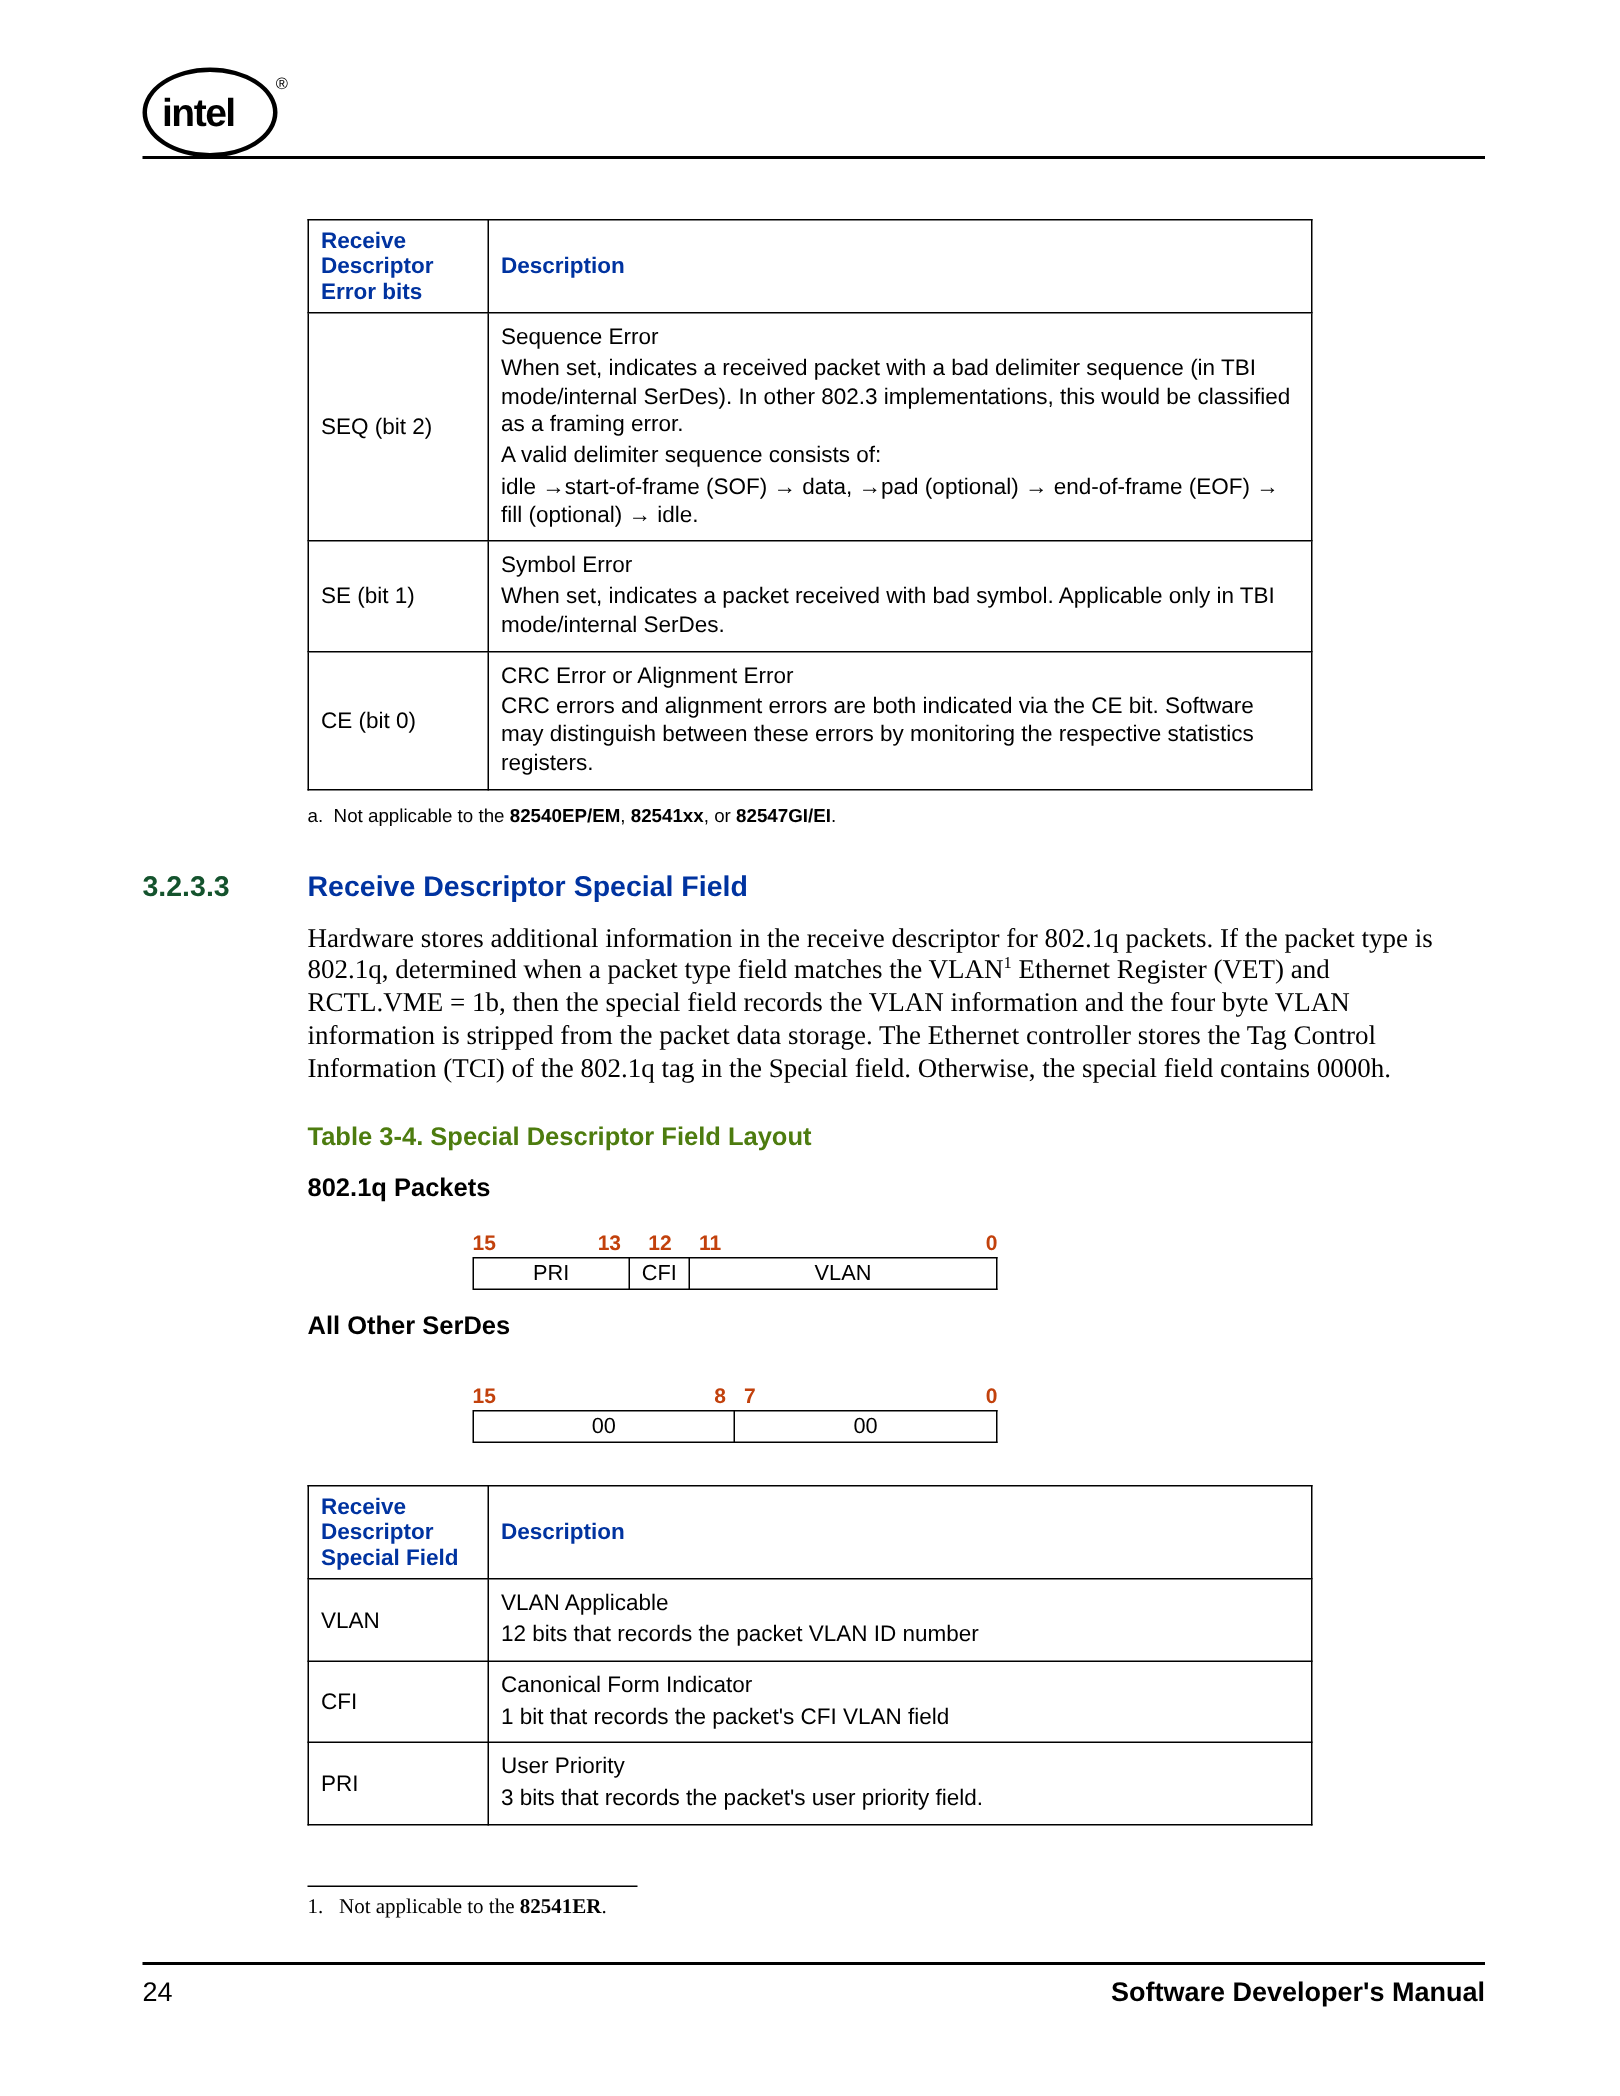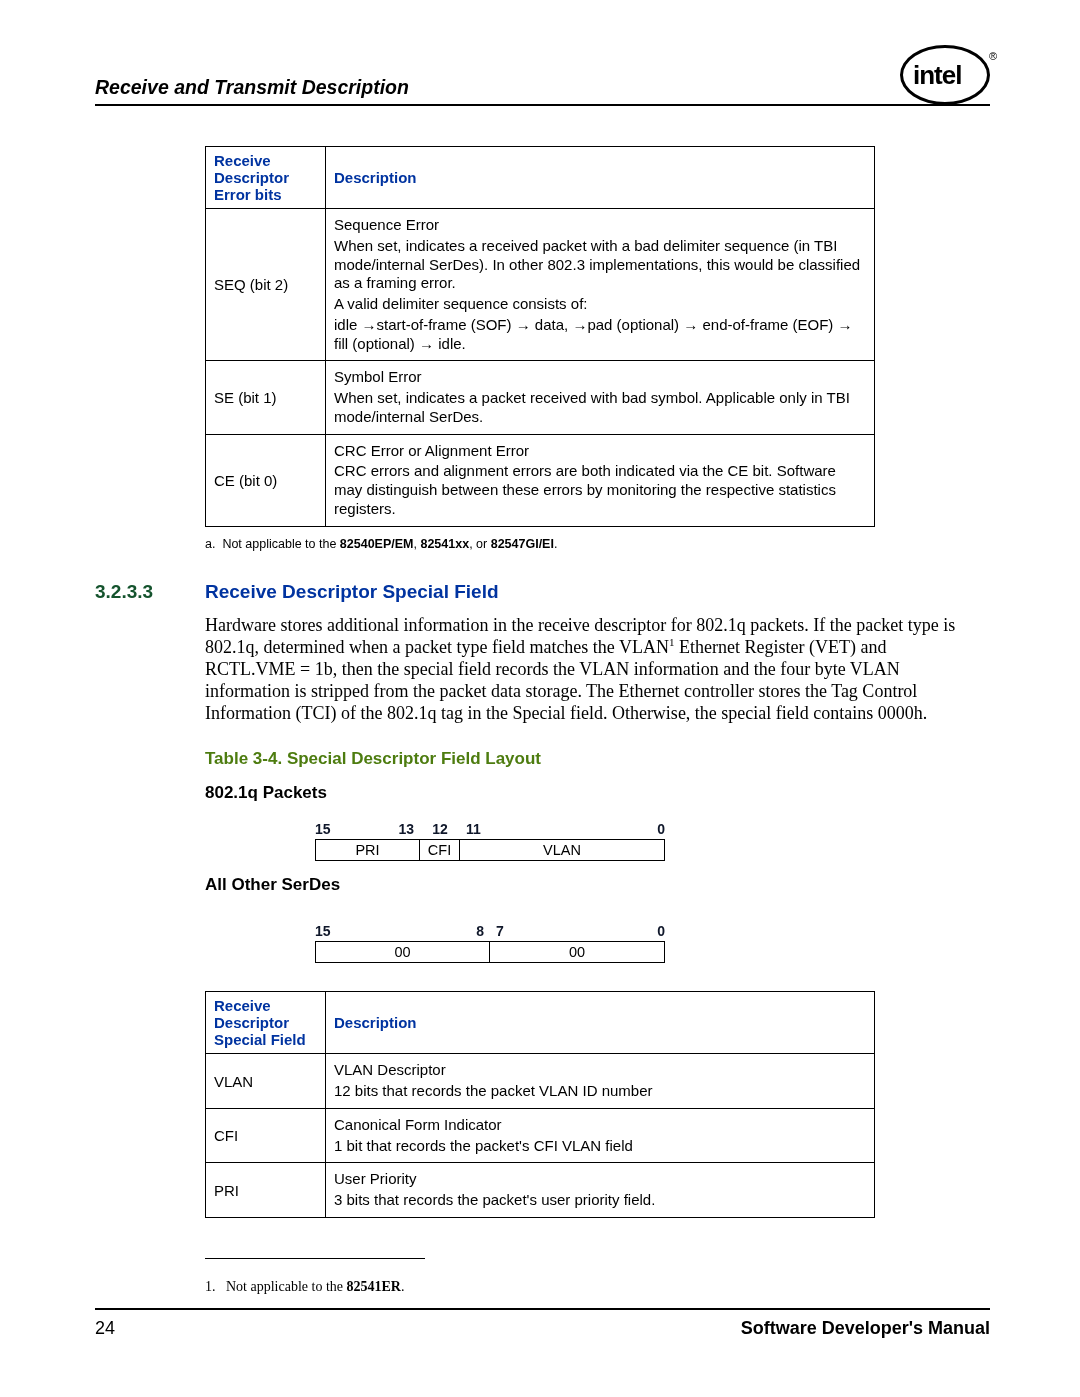--- a/index.html
+++ b/index.html
@@ -108,21 +108,21 @@
     margin-top: 14px;
   }
 
   .bitfield {
     margin-left: 220px;
     margin-top: 18px;
     width: 350px;
   }
   .bit-labels {
     display: flex;
-    color: #0f172a;
+    color: #c2410c;
     font-weight: bold;
     font-size: 14px;
     margin-bottom: 2px;
   }
   .bit-labels span { text-align: center; }
   .bit-row { display: flex; }
   .bit-row div {
     border: 1px solid #000;
     text-align: center;
     font-size: 14.5px;
@@ -132,42 +132,41 @@
 
   .footnote-rule {
     margin-left: 110px;
     margin-top: 40px;
     width: 220px;
     border: none;
     border-top: 1px solid #000;
   }
   .footnote {
     margin-left: 110px;
-    margin-top: 20px;
+    margin-top: 6px;
     font-family: "Times New Roman", Times, serif;
     font-size: 14px;
   }
 
   .footer {
     position: absolute;
     left: 95px; right: 90px; bottom: 58px;
     border-top: 2px solid #000;
     display: flex;
     justify-content: space-between;
     padding-top: 8px;
     font-size: 18px;
   }
   .footer .pnum { font-weight: normal; }
   .footer .ftitle { font-weight: bold; }
 </style>
 </head>
 <body>
 
 <div class="header">
-  <div class="header-title">Receive and Transmit Description</div>
   <div class="intel-logo">
       <span class="reg">®</span>
     </div>
 </div>
 
 <table class="desc">
   <thead>
     <tr>
       <th>Receive Descriptor Error bits</th>
       <th>Description</th>
@@ -251,21 +250,21 @@
   <thead>
     <tr>
       <th style="width:120px">Receive Descriptor Special Field</th>
       <th>Description</th>
     </tr>
   </thead>
   <tbody>
     <tr>
       <td>VLAN</td>
       <td>
-          <p>VLAN Descriptor</p>
+          <p>VLAN Applicable</p>
           <p>12 bits that records the packet VLAN ID number</p>
         </td>
     </tr>
     <tr>
       <td>CFI</td>
       <td>
           <p>Canonical Form Indicator</p>
           <p>1 bit that records the packet's CFI VLAN field</p>
         </td>
     </tr>

